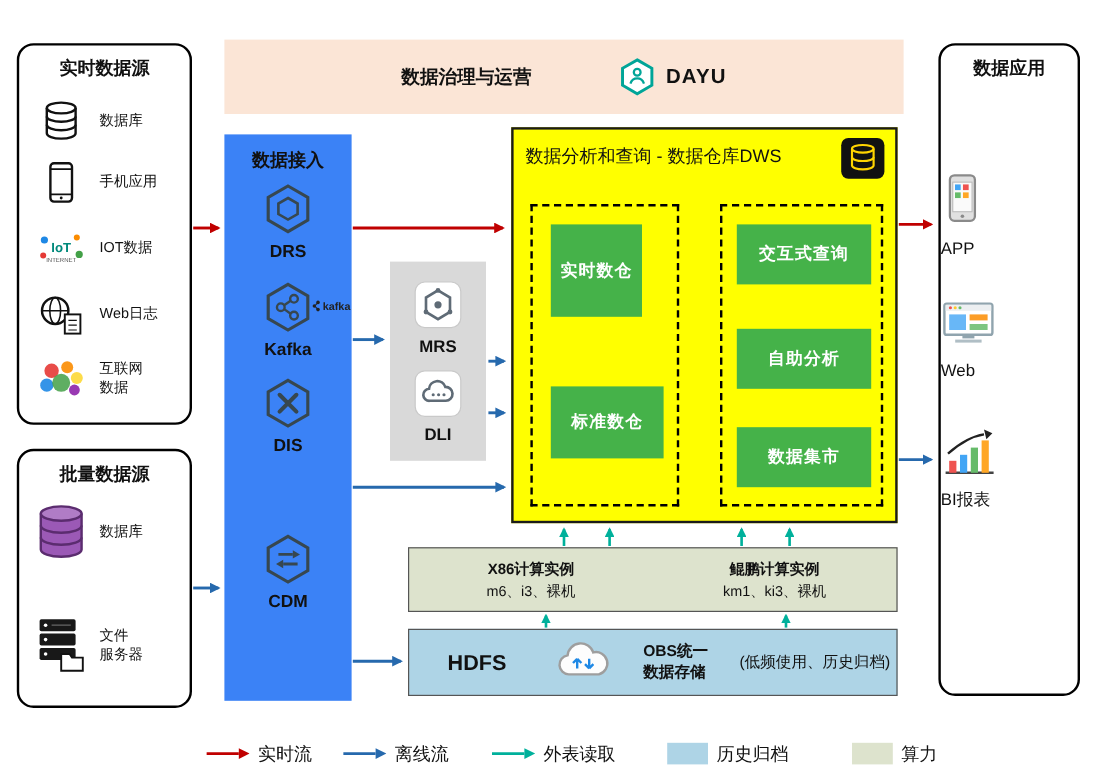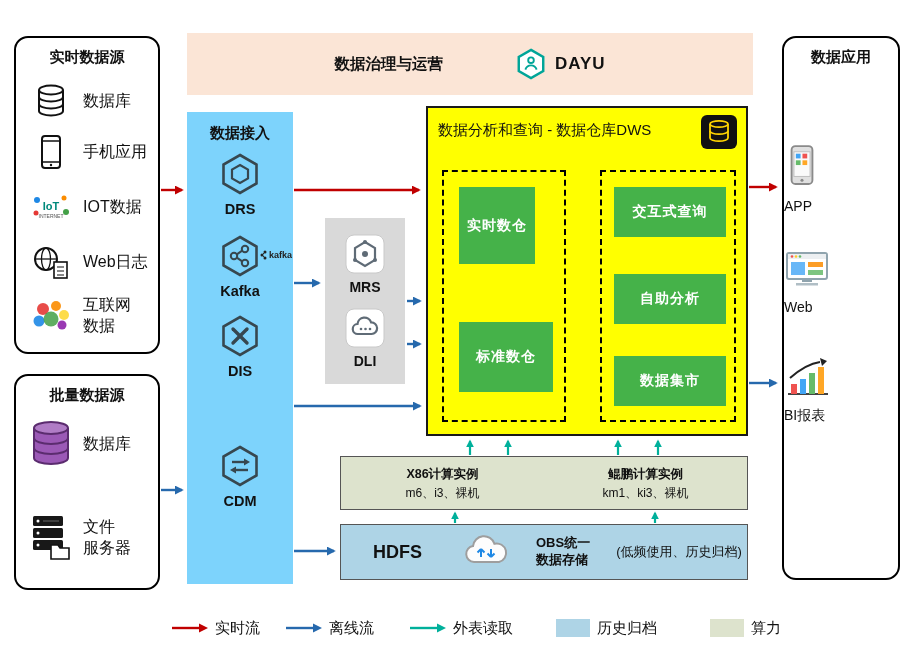--- a/index.html
+++ b/index.html
@@ -6,24 +6,24 @@
   body { font-family:"Liberation Sans","DejaVu Sans",sans-serif; background:#fff; }
   #canvas { position:relative; width:914px; height:651px; background:#fff; overflow:hidden; color:#111; }
 
   .panel { position:absolute; border:2px solid #000; border-radius:14px; background:#fff; }
   #rt-sources { left:14px; top:36px; width:146px; height:318px; }
   #batch-sources { left:14px; top:374px; width:146px; height:216px; }
   #apps-panel { left:782px; top:36px; width:118px; height:544px; }
   .panel-title { text-align:center; font-weight:bold; font-size:15px; padding-top:10px; }
 
   .row { position:absolute; left:12px; right:4px; height:40px; display:flex; align-items:center; gap:9px; }
-  .lbl { font-size:16px; white-space:pre-line; line-height:1.3; }
+  .lbl { font-size:12px; white-space:pre-line; line-height:1.3; }
   .iconbox { width:46px; display:flex; justify-content:center; flex:0 0 46px; }
 
-  #ingestion { position:absolute; left:187px; top:112px; width:106px; height:472px; background:#7dd3fc; }
+  #ingestion { position:absolute; left:187px; top:112px; width:106px; height:472px; background:#3b82f6; }
   .ing-title { font-weight:bold; font-size:15px; text-align:center; padding-top:12px; }
   .ing-group { position:absolute; width:100%; text-align:center; }
   .ing-label { font-weight:bold; font-size:14.5px; margin-top:1px; }
   #g-drs{top:40px} #g-kafka{top:122px} #g-dis{top:202px} #g-cdm{top:332px}
   .kbadge { position:absolute; right:1px; top:16px; font-size:9px; font-weight:bold; color:#222; display:flex; align-items:center; gap:1px; }
 
   #processing { position:absolute; left:325px; top:218px; width:80px; height:166px; background:#d9d9d9; }
   .proc-group { position:absolute; width:100%; text-align:center; }
   #g-mrs{top:16px} #g-dli{top:90px}
   .proc-label { font-weight:bold; font-size:14px; margin-top:1px; }
@@ -34,21 +34,21 @@
   .dayu-text { font-weight:bold; font-size:17px; letter-spacing:1px; }
 
   #dws { position:absolute; left:426px; top:106px; width:322px; height:330px; background:#ffff00; border:2px solid #1a1a1a; }
   .dws-title { position:absolute; left:10px; top:13px; font-weight:normal; font-size:15px; }
   .dws-icon { position:absolute; right:8px; top:6px; }
   .dashed { position:absolute; border:2px dashed #000; }
   #dash-left { left:14px; top:62px; width:124px; height:252px; }
   #dash-right { left:172px; top:62px; width:136px; height:252px; }
   .green { position:absolute; background:#45b249; color:#fff; font-weight:bold; font-size:14px; display:flex; align-items:center; justify-content:center; letter-spacing:1px; }
   #gb1{left:15px;top:15px;width:76px;height:77px;}
-  #gb2{left:15px;top:150px;width:94px;height:70px;}
+  #gb2{left:15px;top:150px;width:94px;height:60px;}
   #gr1{left:12px;top:15px;width:112px;height:50px;}
   #gr2{left:12px;top:102px;width:112px;height:50px;}
   #gr3{left:12px;top:184px;width:112px;height:50px;}
 
   .app-group { position:absolute; width:100%; }
   #g-app{top:105px} #g-web{top:212px} #g-bi{top:318px}
   .app-label { font-size:14px; margin-top:5px; }
 
   #compute-box { position:absolute; left:340px; top:456px; width:408px; height:54px; background:#dde3cd; border:1px solid #555; display:flex; }
   .cc { flex:1; text-align:center; padding-top:8px; font-size:12px; line-height:1.5; }

